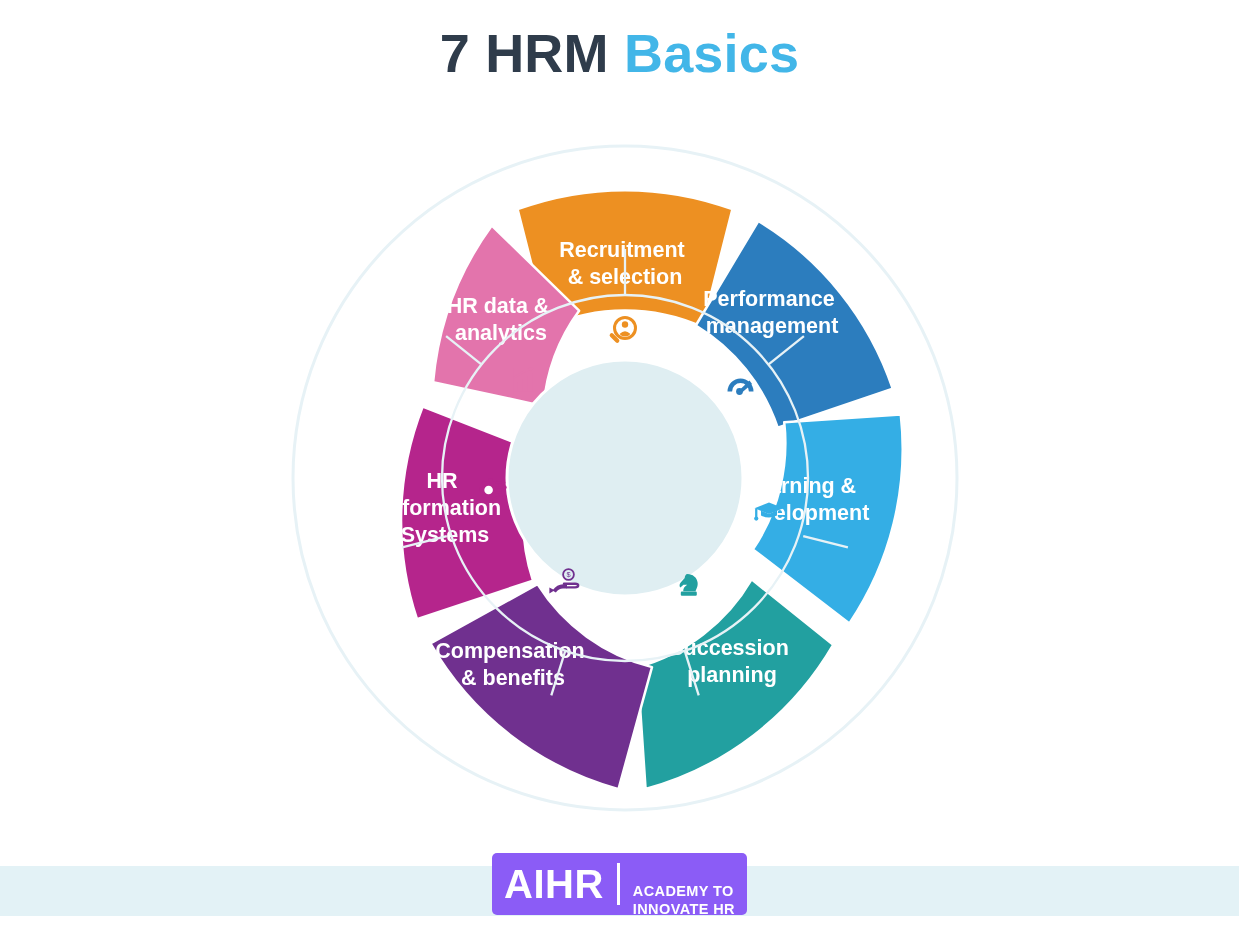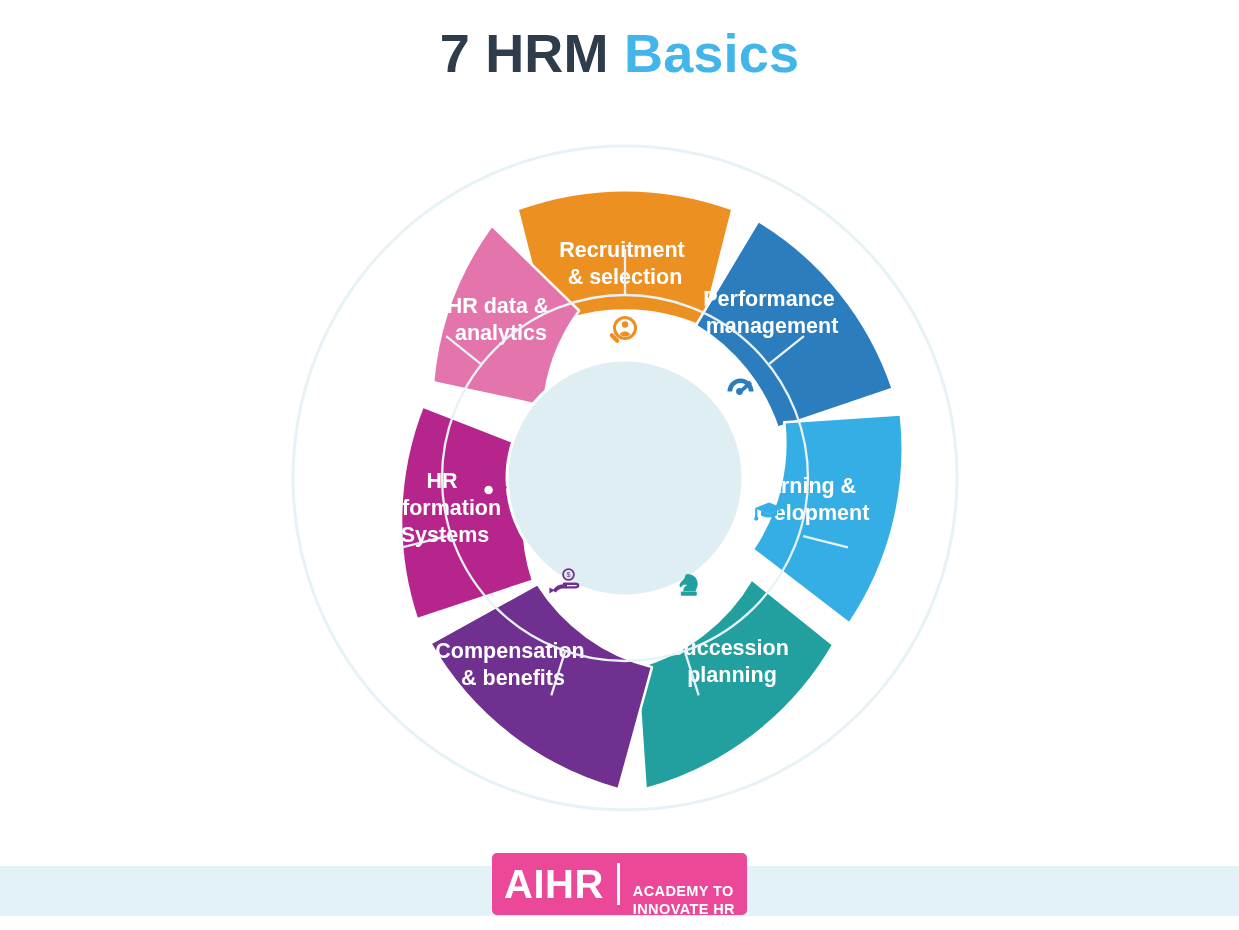--- a/index.html
+++ b/index.html
@@ -70,21 +70,21 @@
     width: 1239px;
     height: 50px;
     background: #E3F2F6;
   }
   .logo-box {
     position: absolute;
     left: 492px;
     top: 853px;
     width: 255px;
     height: 62px;
-    background: #ec4899;
+    background: #8b5cf6;
     border-radius: 5px;
     display: flex;
     align-items: center;
     justify-content: center;
     gap: 0px;
   }
   .logo-mark {
     color: #ffffff;
     font-size: 40px;
     font-weight: bold;

